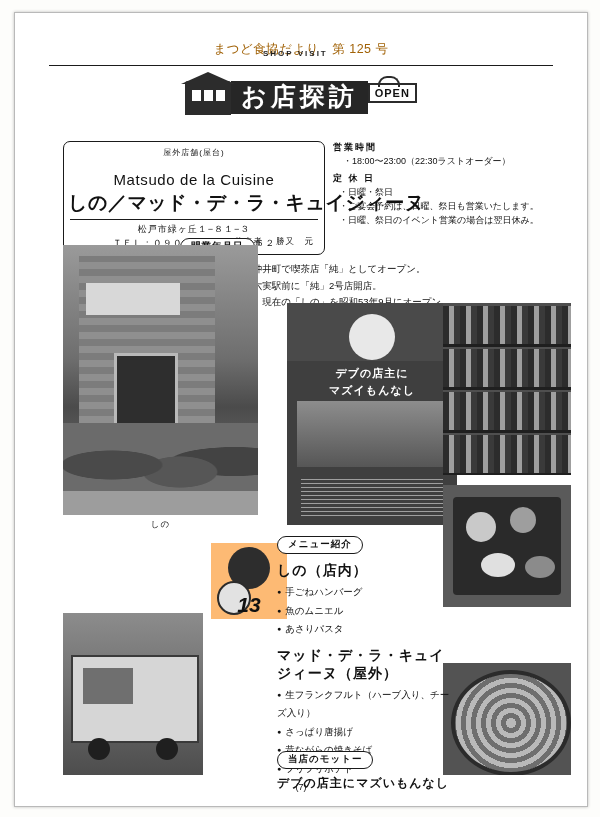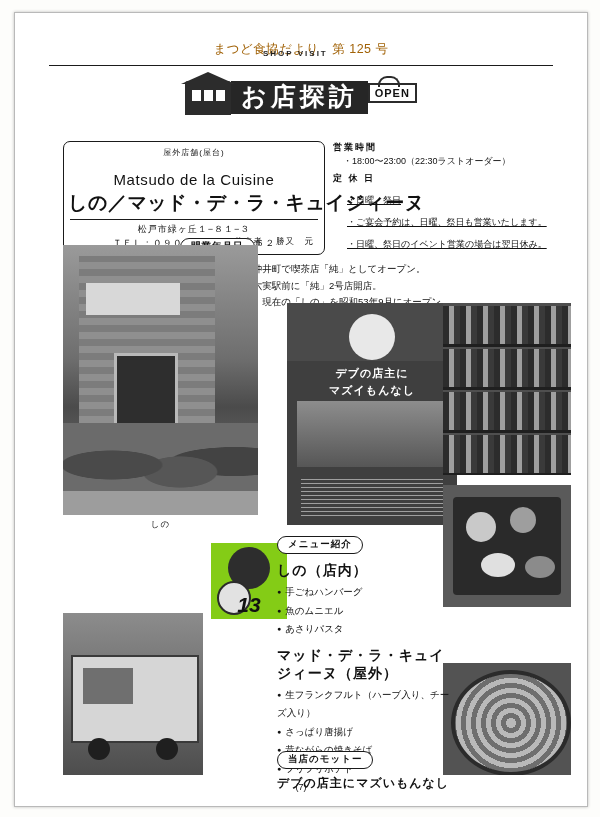--- a/index.html
+++ b/index.html
@@ -149,21 +149,21 @@
   
   .hours {
     position: absolute;
     left: 318px; top: 128px;
     width: 240px;
     font-size: 9px;
     line-height: 1.55;
   }
   .hours .lbl { font-weight: bold; letter-spacing: 2px; }
   .hours .val { margin-left: 10px; }
-  .hours li { list-style: none; margin: 8px; padding: 0 0 0 6px; text-decoration: underline; }
+  .hours li { list-style: none; margin: 0; padding: 0 0 0 6px; }
   .hours ul { margin: 0 0 2px 0; padding: 0; }
 
   
   .sec-label {
     display: inline-block;
     border: 1px solid #1a1a1a;
     border-radius: 10px;
     padding: 1px 10px 2px;
     font-size: 9.5px;
     font-weight: bold;
@@ -198,21 +198,21 @@
   .ph-poster { left: 272px; top: 290px; width: 170px; height: 222px; }
   
   .ph-shelf { left: 428px; top: 290px; width: 128px; height: 172px; }
   
   .ph-plate { left: 428px; top: 472px; width: 128px; height: 122px; }
   
   .ph-truck { left: 48px; top: 600px; width: 140px; height: 162px; }
   
   .ph-grill { left: 428px; top: 650px; width: 128px; height: 112px; }
   
-  .ph-logo { left: 196px; top: 530px; width: 76px; height: 76px; background: #84cc16; }
+  .ph-logo { left: 196px; top: 530px; width: 76px; height: 76px; background: #fdba74; }
 
   
   .menu-wrap { position: absolute; left: 262px; top: 520px; width: 180px; }
   .menu-title { margin: 8px 0 3px; font-size: 14px; font-weight: bold; letter-spacing: 1px; }
   .menu-list { margin: 0; padding: 0; list-style: none; font-size: 9.5px; line-height: 1.95; }
   .menu-list li:before { content: "\25CF"; font-size: 7px; margin-right: 4px; position: relative; top: -1px; }
   .menu-note { font-size: 9px; margin-top: 4px; }
 
   .motto-wrap { position: absolute; left: 262px; top: 735px; width: 200px; }
   .motto-text {

